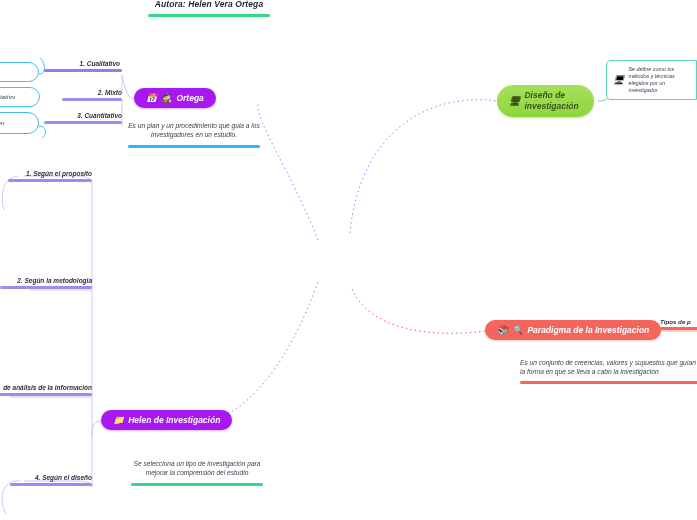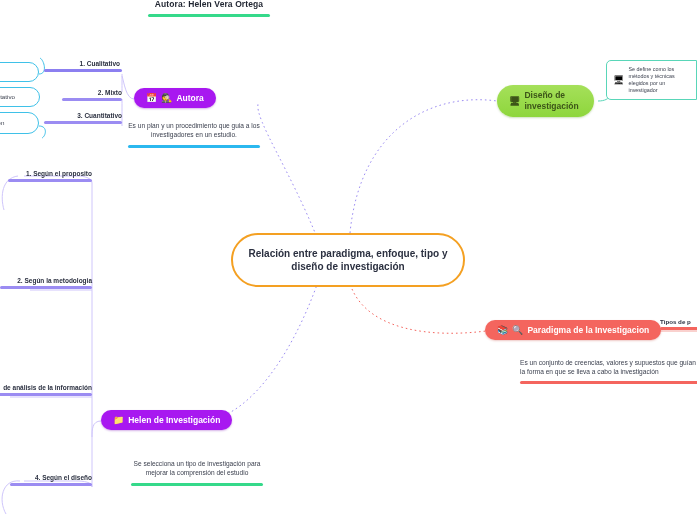--- a/index.html
+++ b/index.html
@@ -3,21 +3,21 @@
 <meta charset="utf-8">
 <style>
   html,body{margin:0;padding:0;}
   body{
     width:697px;height:520px;
     background:#ffffff;
     font-family:"Liberation Sans","DejaVu Sans",sans-serif;
     overflow:hidden;
     position:relative;
   }
-  #canvas{position:absolute;left:0;top:0;width:697px;height:520px;overflow:hidden;}
+  #canvas{position:absolute;left:0;top:0;width:697px;height:520px;overflow:hidden;font-style:italic;}
   svg.links{position:absolute;left:0;top:0;width:697px;height:520px;pointer-events:none;}
 
   
   .title-block{position:absolute;left:148px;top:-2px;width:122px;text-align:center;}
   .title-text{font-size:8.5px;font-weight:bold;color:#1f2430;letter-spacing:.1px;line-height:12px;}
   .title-rule{margin-top:4px;height:2.5px;border-radius:2px;background:#35d98a;}
 
   
   .central{
     position:absolute;left:231px;top:233px;width:234px;height:54px;
@@ -133,28 +133,25 @@
     <path d="M 672 331 L 672 331" fill="none" stroke="#f4a39d" stroke-width="1"></path>
 
     <path d="M 598 101 C 612 101 612 92 612 84" fill="none" stroke="#59d6b8" stroke-width="1"></path>
   </svg>
 
   <div class="title-block">
     <div class="title-text">Autora: Helen Vera Ortega</div>
     <div class="title-rule"></div>
   </div>
 
-  <div class="central">
-    <div class="central-text">Relación entre paradigma, enfoque, tipo y diseño de investigación</div>
-  </div>
 
   <div class="pill purple" id="node-enfoque">
     <span class="ico">📅</span>
     <span class="ico">🕵</span>
-    <span class="pill-label">Autora</span>
+    <span class="pill-label">Ortega</span>
   </div>
   <div class="note" id="note-enfoque">
     <div>Es un plan y un procedimiento que guia a los investigadores en un estudio.</div>
     <div class="rule"></div>
   </div>
 
   <div class="pill green" id="node-diseno">
     <span class="ico">🖥</span>
     <span class="pill-label">Diseño de investigación</span>
   </div>

